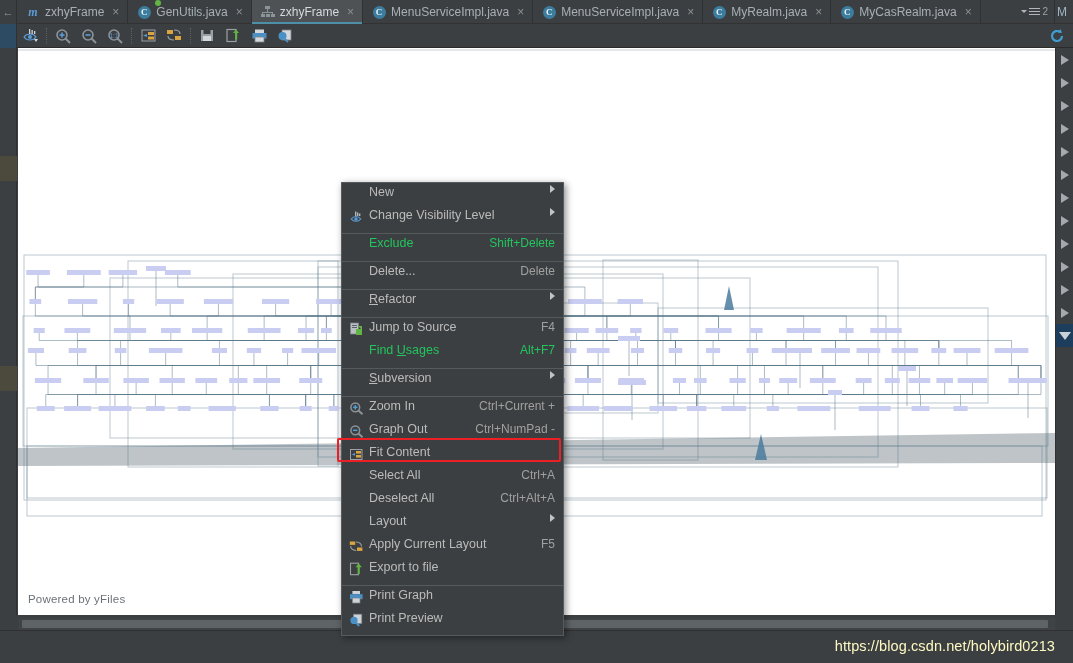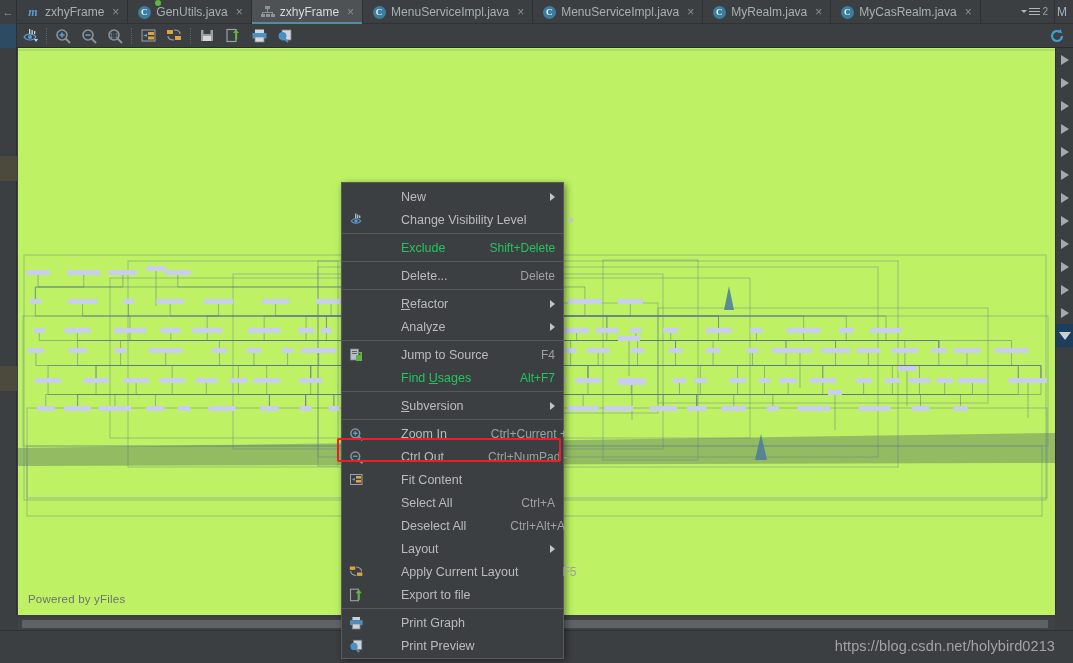--- a/index.html
+++ b/index.html
@@ -151,21 +151,21 @@
     background: #3c3f41;
     border-right: 1px solid #2e3133;
   }
   .left-rail .hl {
     position: absolute; left: 0; width: 17px; height: 25px;
     background: #4b4a3c;
   }
   .canvas {
     position: absolute; left: 18px; top: 0;
     width: 1037px; height: 567px;
-    background: #bef264;
+    background: #ffffff;
     overflow: hidden;
   }
   .watermark-yfiles {
     position: absolute; left: 10px; bottom: 10px;
     color: #6b7276; font-size: 11.5px;
     letter-spacing: .2px;
   }
   .right-rail {
     position: absolute; right: 0; top: 0;
     width: 18px; height: 567px;
@@ -208,42 +208,41 @@
     border-top: 1px solid #2e3133;
   }
   .status-strip {
     position: absolute; left: 0; bottom: 0;
     width: 1073px; height: 33px;
     background: #3c3f41;
     border-top: 1px solid #303030;
   }
   .blog-url {
     position: absolute; right: 18px; top: 7px;
-    color: #a3a3a3; font-size: 14.5px;
+    color: #fef9c3; font-size: 14.5px;
     letter-spacing: .1px;
   }
 
   
   .ctxmenu {
     position: absolute; left: 341px; top: 182px;
     width: 223px;
     background: #3c3f41;
     border: 1px solid #575b5e;
     box-shadow: 2px 2px 7px rgba(0,0,0,.45);
     padding: 2px 0 1px 0;
     z-index: 50;
   }
   .mi {
-    display: flex; align-items: center;
+    display: flex; align-items: flex-start;
     height: 23px;
     padding: 0 8px 0 4px;
     font-size: 12.5px;
     color: #bbbbbb;
     position: relative;
-    gap: 32px;
   }
   .mi .mi-ic {
     width: 20px; height: 18px; flex: 0 0 20px;
     display: flex; align-items: center; justify-content: center;
   }
   .mi .mi-label { flex: 1 1 auto; padding-left: 3px; white-space: nowrap; }
   .mi .mi-acc { color: #a0a0a0; font-size: 12px; padding-left: 12px; white-space: nowrap; }
   .mi.disabled .mi-label, .mi.disabled .mi-acc { color: #22c55e; }
   .mi .arrow {
     width: 0; height: 0; margin-left: 10px;
@@ -981,25 +980,20 @@
         <span class="mi-ic"></span>
         <span class="mi-label">Delete...</span>
         <span class="mi-acc">Delete</span>
       </div>
       <div class="msep"></div>
       <div class="mi">
         <span class="mi-ic"></span>
         <span class="mi-label"><span class="mnem">R</span>efactor</span>
         <span class="arrow"></span>
       </div>
-      <div class="mi">
-        <span class="mi-ic"></span>
-        <span class="mi-label">Analyze</span>
-        <span class="arrow"></span>
-      </div>
       <div class="msep"></div>
       <div class="mi">
         <span class="mi-ic">
           <svg width="15" height="14" viewBox="0 0 15 14">
             <rect x="1.5" y="1" width="8" height="11" fill="#b9bec3" stroke="#7b8288" stroke-width=".7"></rect>
             <rect x="3" y="3" width="5" height="1" fill="#5a6066"></rect>
             <rect x="3" y="5" width="5" height="1" fill="#5a6066"></rect>
             <path d="M7 7 l6 0 l0 6 l-6 0 z" fill="#62b543"></path>
             <path d="M9 4 l4 0 l0 4 z" fill="#62b543"></path>
           </svg>
@@ -1032,21 +1026,21 @@
         <span class="mi-acc">Ctrl+Current +</span>
       </div>
       <div class="mi">
         <span class="mi-ic">
           <svg width="15" height="14" viewBox="0 0 15 14">
             <circle cx="6.3" cy="6.3" r="4.4" fill="none" stroke="#8b9398" stroke-width="1.5"></circle>
             <line x1="9.4" y1="9.4" x2="13.5" y2="13.2" stroke="#8b9398" stroke-width="2"></line>
             <line x1="4.1" y1="6.3" x2="8.5" y2="6.3" stroke="#4f9fd4" stroke-width="1.5"></line>
           </svg>
         </span>
-        <span class="mi-label">Ctrl Out</span>
+        <span class="mi-label">Graph Out</span>
         <span class="mi-acc">Ctrl+NumPad -</span>
       </div>
       <div class="mi">
         <span class="mi-ic">
           <svg width="15" height="13" viewBox="0 0 15 13">
             <rect x="1.5" y="1.5" width="11.5" height="10" fill="none" stroke="#9aa0a5" stroke-width="1"></rect>
             <rect x="7" y="3" width="5" height="2.6" fill="#d9a441"></rect>
             <rect x="7" y="7" width="5" height="2.6" fill="#d9a441"></rect>
             <path d="M6 5 l-3.3 1.4 l3.3 1.4 z" fill="#5b9bd5"></path>
           </svg>

